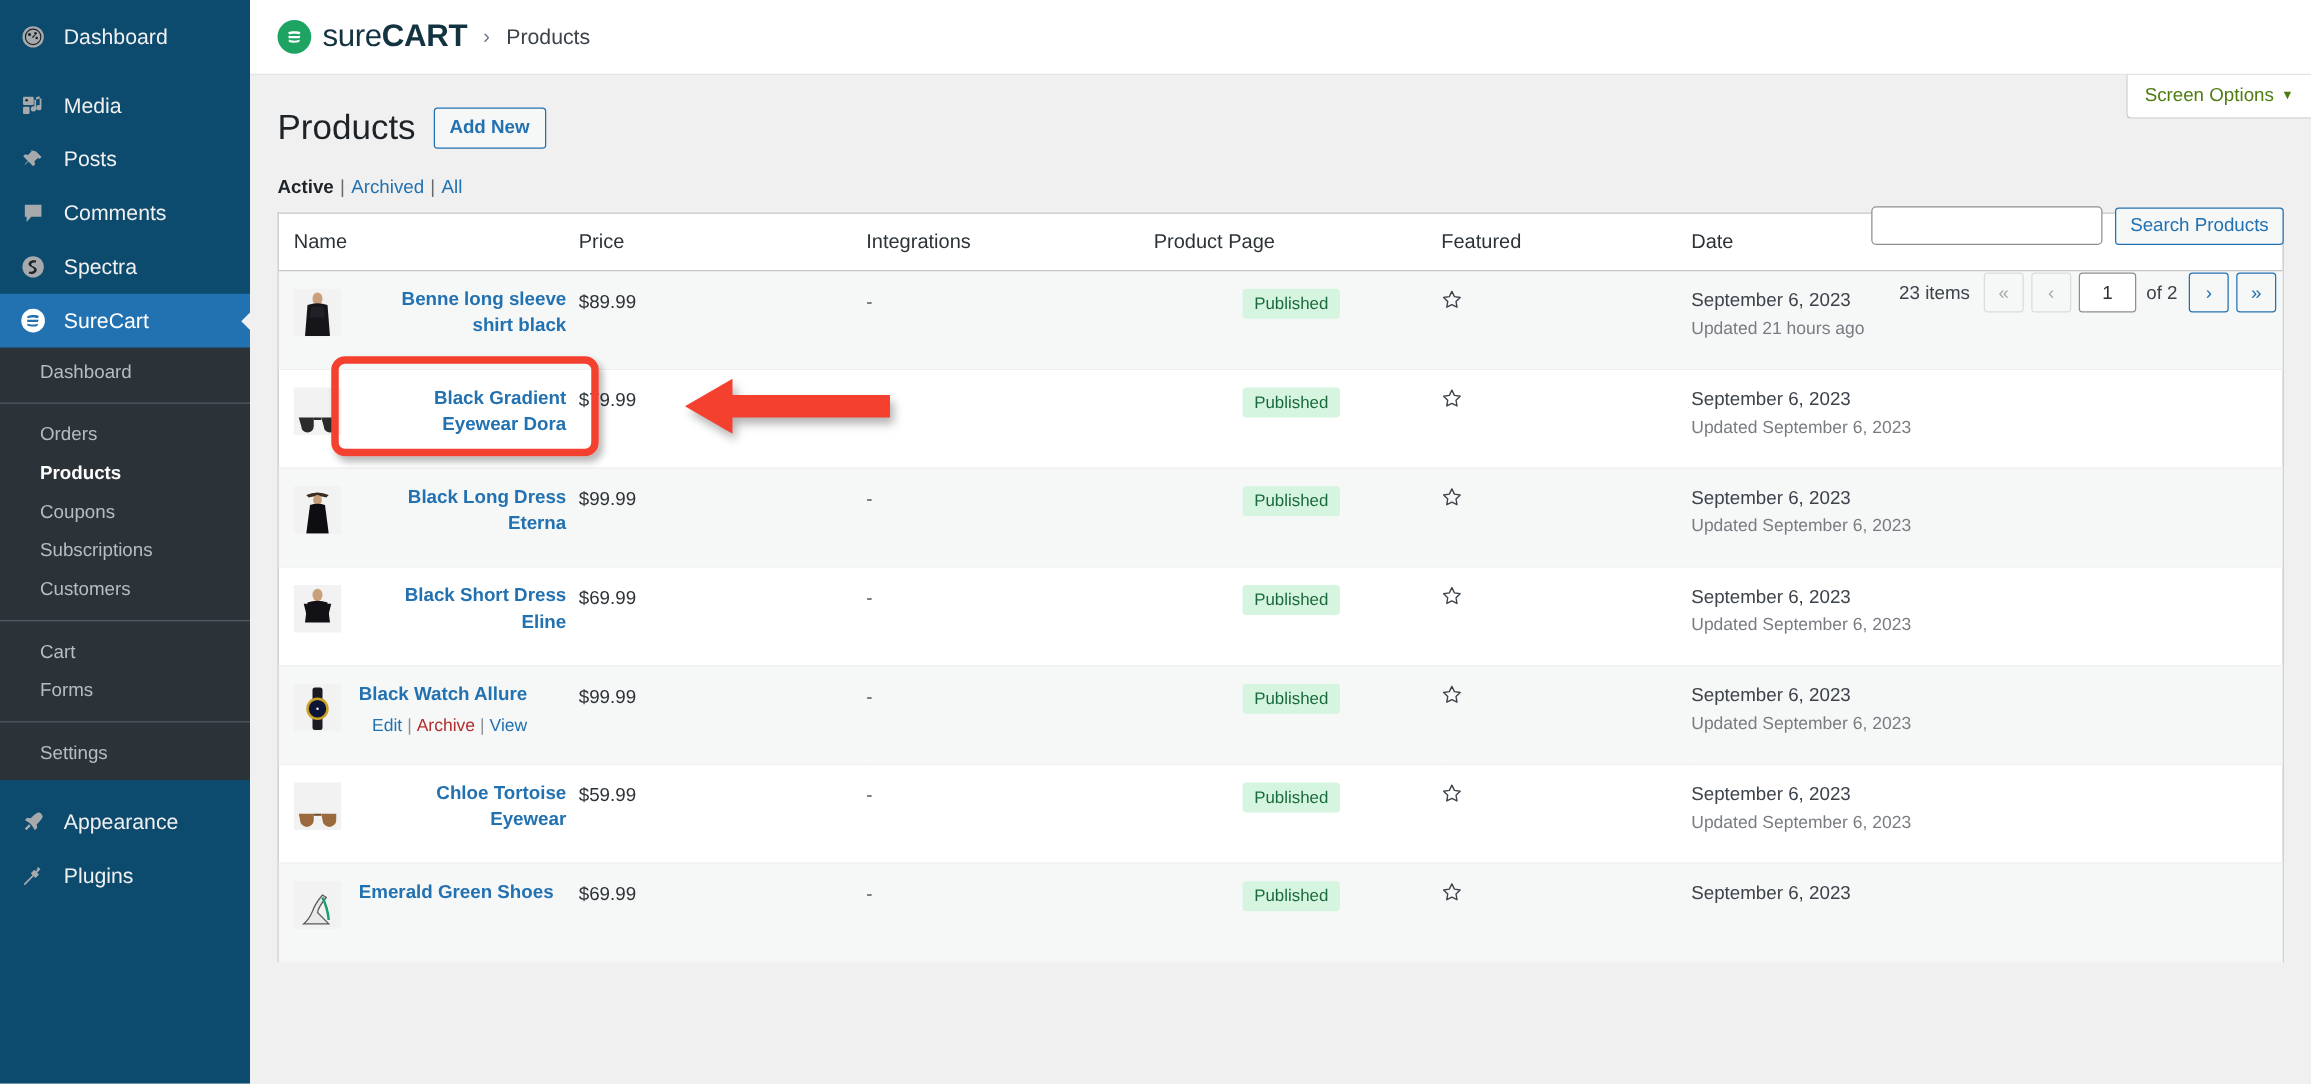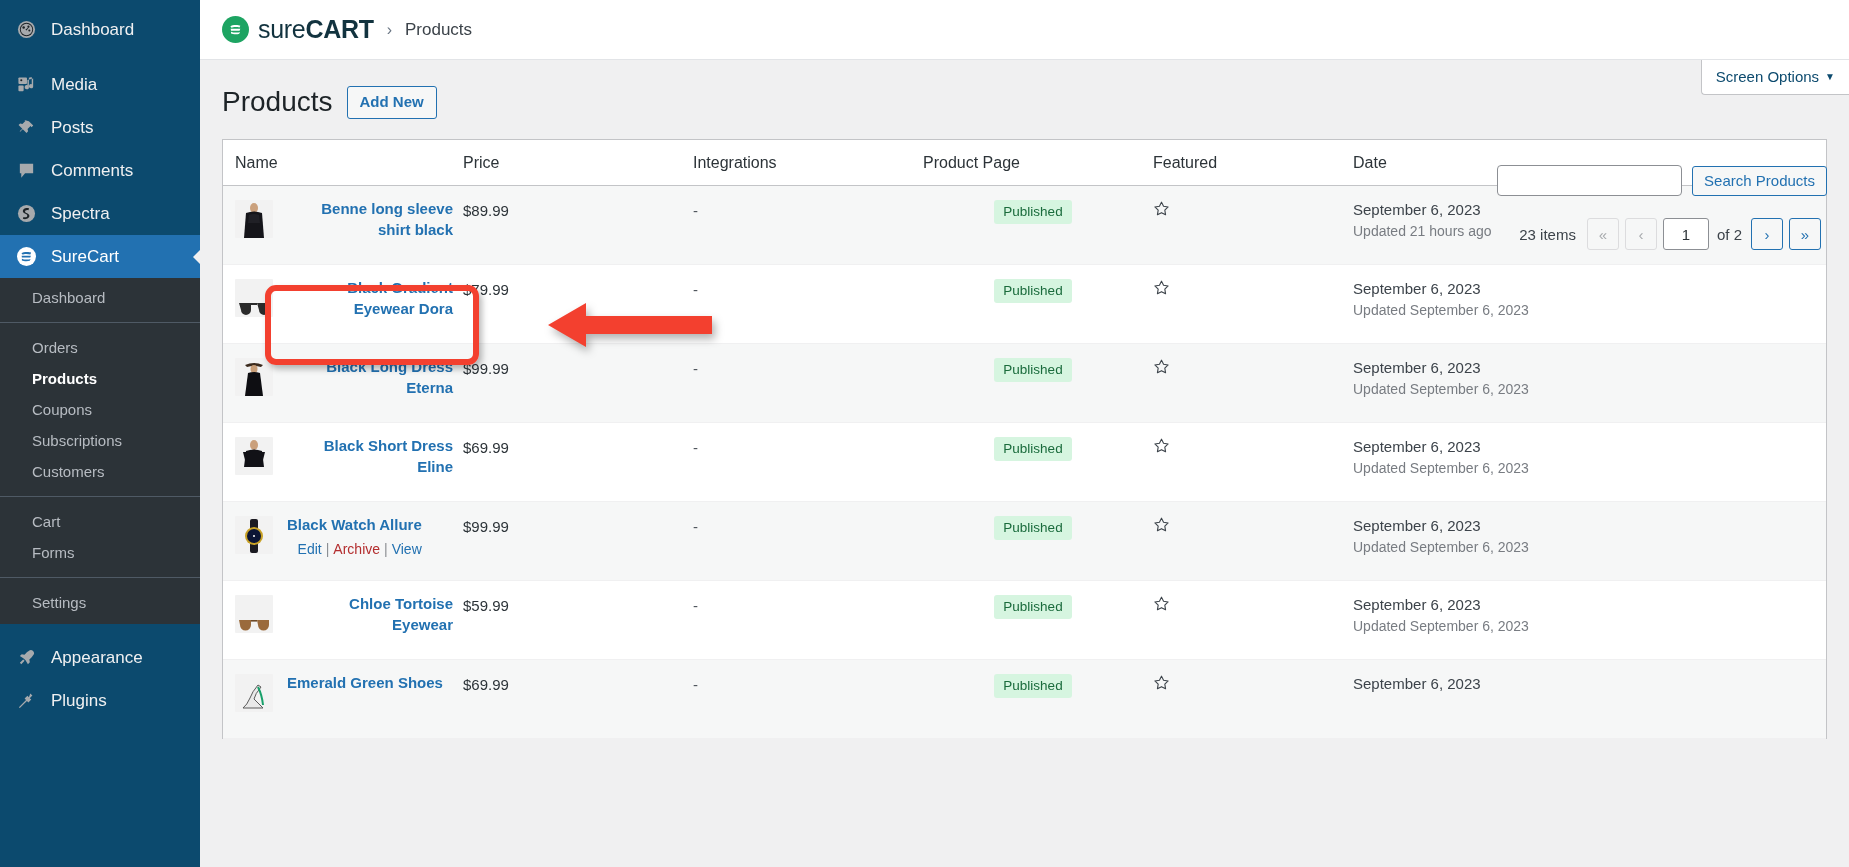--- a/index.html
+++ b/index.html
@@ -98,21 +98,21 @@
   .screen-options {
     position: absolute;
     top: 0; right: 0;
     background: #fff;
     border: 1px solid #c3c4c7;
     border-top: none;
     border-right: none;
     border-radius: 0 0 0 4px;
     padding: 8px 14px 9px 14px;
     font-size: 15px;
-    color: #0c4a6e;
+    color: #4d7c0f;
     cursor: pointer;
   }
   .screen-options .caret { font-size: 10px; margin-left: 6px; position: relative; top: -2px; }
 
   .page-title-row {
     display: flex; align-items: center;
     padding-top: 26px;
     margin-bottom: 20px;
   }
   .page-title {
@@ -428,20 +428,23 @@
       <div class="pagination">
         <span class="pg-items">23 items</span>
         <span class="pg-btn">«</span>
         <span class="pg-btn">‹</span>
         <span class="pg-cur">1</span>
         <span class="pg-of">of 2</span>
         <span class="pg-btn enabled">›</span>
         <span class="pg-btn enabled">»</span>
       </div>
 
+      <div class="subsubsub">
+        <span class="cur">Active</span><span class="div">|</span><a>Archived</a><span class="div">|</span><a>All</a>
+      </div>
 
       <div class="tbl-wrap">
         <table class="wp-list">
           <thead>
             <tr>
               <th class="col-name" style="padding-left:12px">Name</th>
               <th class="col-price">Price</th>
               <th class="col-integ">Integrations</th>
               <th class="col-page">Product Page</th>
               <th class="col-feat">Featured</th>

